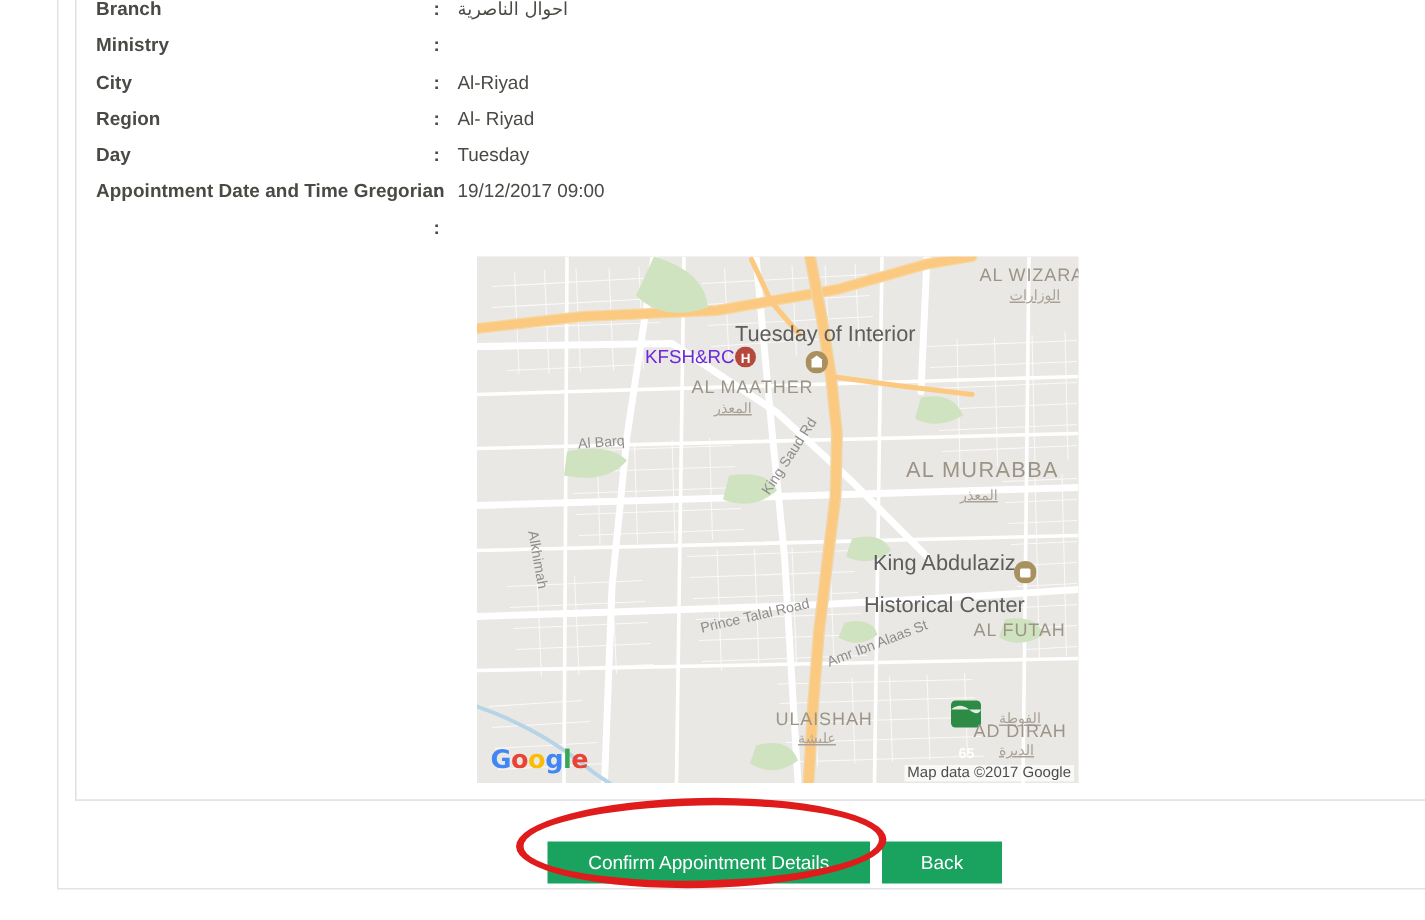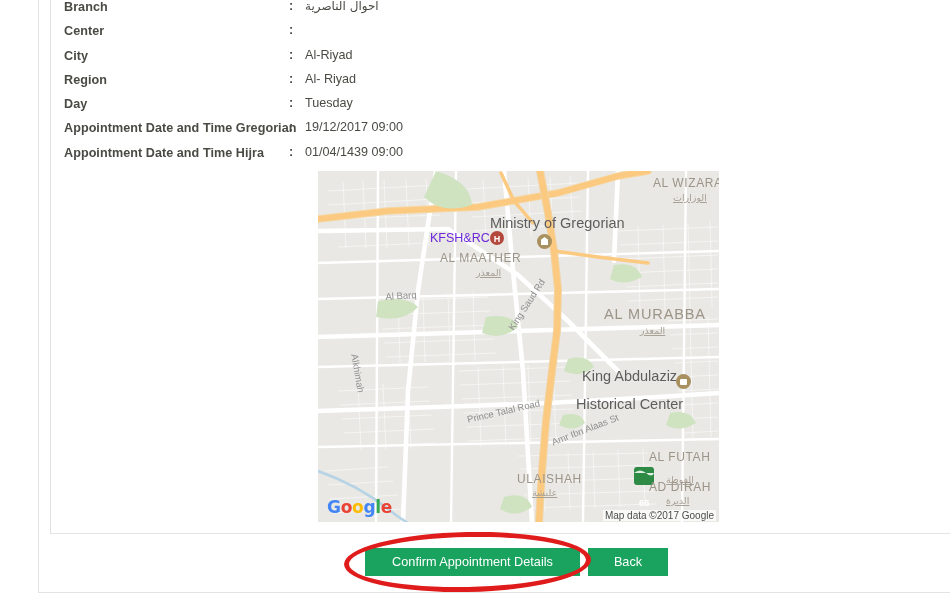--- a/index.html
+++ b/index.html
@@ -143,21 +143,21 @@
   .btn-divider {
     position: absolute;
     left: 51px;
     top: 533px;
     width: 979px;
     height: 1px;
     background: #e4e4e4;
   }
   .btn-bar {
     position: absolute;
-    left: 0; top: 548px;
+    left: 0; top: 561px;
     width: 782px;
     height: 30px;
   }
   .btn {
     position: absolute;
     background: #1aa35e;
     color: #ffffff;
     border: none;
     font-family: "Liberation Sans", sans-serif;
     font-size: 12.7px;
@@ -187,26 +187,26 @@
 </head>
 <body>
 
 <div id="page">
 
   <div class="outer-container"></div>
   <div class="details-panel"></div>
 
   <div class="detail-rows" id="detail-rows">
       <div class="detail-row"><span class="dr-label">Branch</span><span class="dr-colon">:</span><span class="dr-value rtl">احوال الناصرية</span></div>
-      <div class="detail-row"><span class="dr-label">Center</span><span class="dr-colon">:</span></div>
+      <div class="detail-row"><span class="dr-label">Ministry</span><span class="dr-colon">:</span></div>
       <div class="detail-row"><span class="dr-label">City</span><span class="dr-colon">:</span><span class="dr-value">Al-Riyad</span></div>
       <div class="detail-row"><span class="dr-label">Region</span><span class="dr-colon">:</span><span class="dr-value">Al- Riyad</span></div>
       <div class="detail-row"><span class="dr-label">Day</span><span class="dr-colon">:</span><span class="dr-value">Tuesday</span></div>
       <div class="detail-row"><span class="dr-label">Appointment Date and Time Gregorian</span><span class="dr-colon">:</span><span class="dr-value">19/12/2017 09:00</span></div>
-      <div class="detail-row"><span class="dr-label">Appointment Date and Time Hijra</span><span class="dr-colon">:</span><span class="dr-value">01/04/1439 09:00</span></div>
+      <div class="detail-row"><span class="dr-colon">:</span></div>
     </div>
 
   <div class="map-wrap">
 
     <svg class="map-svg" width="401" height="351" viewBox="0 0 401 351">
       <rect x="0" y="0" width="401" height="351" fill="#e9e8e4"></rect>
 
       <g stroke="#ffffff" stroke-width="0.7" opacity="0.75">
         <path d="M10 20 L120 14 M10 34 L118 28 M12 48 L122 44 M8 62 L60 60 M20 76 L110 72"></path>
         <path d="M25 10 L28 78 M45 9 L48 78 M66 8 L69 77 M88 8 L91 76 M108 7 L111 75"></path>
@@ -281,43 +281,43 @@
         <rect x="316" y="296" width="20" height="18" rx="3" fill="#2e8b45"></rect>
         <path d="M316 302 q6 -5 12 0 q6 5 8 0" fill="#ffffff" opacity="0.85"></path>
       </g>
     </svg>
 
     <div class="map-label lbl-poi" style="left:112px; top:60px;">KFSH&amp;RC</div>
     <svg style="position:absolute;left:172px;top:60px;" width="14" height="14">
       <circle cx="7" cy="7" r="7" fill="#b5483d"></circle>
         <text x="7" y="11" font-size="9" fill="#fff" text-anchor="middle" font-family="Liberation Sans, sans-serif" font-weight="bold">H</text>
     </svg>
-    <div class="map-label lbl-poi-big" style="left:172px; top:44px;">Ministry of Gregorian</div>
+    <div class="map-label lbl-poi-big" style="left:172px; top:44px;">Tuesday of Interior</div>
     <svg style="position:absolute;left:219px;top:63px;" width="15" height="15">
       <circle cx="7.5" cy="7.5" r="7.5" fill="#a8915f"></circle>
         <rect x="4" y="6" width="7" height="5" fill="#fff"></rect>
         <path d="M3.5 6 L7.5 3 L11.5 6 Z" fill="#fff"></path>
     </svg>
     <div class="map-label lbl-poi-big" style="left:264px; top:197px;">King Abdulaziz</div>
     <div class="map-label lbl-poi-big" style="left:258px; top:213px;margin-top:12px;">Historical Center</div>
     <svg style="position:absolute;left:358px;top:203px;" width="15" height="15">
       <circle cx="7.5" cy="7.5" r="7.5" fill="#a8915f"></circle>
         <rect x="4" y="5" width="7" height="6" rx="1" fill="#fff"></rect>
     </svg>
 
     <div class="map-label lbl-area" style="left:335px; top:5px;">AL WIZARAT</div>
     <div class="map-label lbl-ar" style="left:355px; top:21px;">الوزارات</div>
 
-    <div class="map-label lbl-area" style="left:122px; top:80px;">AL MAATHER</div>
+    <div class="map-label lbl-area" style="left:143px; top:80px;">AL MAATHER</div>
     <div class="map-label lbl-ar" style="left:158px; top:96px;">المعذر</div>
 
     <div class="map-label lbl-area-big" style="left:286px; top:135px;">AL MURABBA</div>
     <div class="map-label lbl-ar" style="left:322px; top:154px;">المعذر</div>
 
-    <div class="map-label lbl-area" style="left:331px; top:242px;margin-top:37px;">AL FUTAH</div>
+    <div class="map-label lbl-area" style="left:331px; top:242px;">AL FUTAH</div>
     <div class="map-label lbl-ar" style="left:348px; top:261px;margin-top:42px;">الفوطة</div>
 
     <div class="map-label lbl-area" style="left:199px; top:301px;">ULAISHAH</div>
     <div class="map-label lbl-ar" style="left:214px; top:316px;">عليشة</div>
 
     <div class="map-label lbl-area" style="left:331px; top:309px;">AD DIRAH</div>
     <div class="map-label lbl-ar" style="left:348px; top:324px;">الديرة</div>
 
     <div class="map-label lbl-road lbl-road-rot" style="left:67px;  top:120px; transform:rotate(-4deg);">Al Barq</div>
     <div class="map-label lbl-road lbl-road-rot" style="left:42px;  top:182px; transform:rotate(80deg);">Alkhimah</div>

